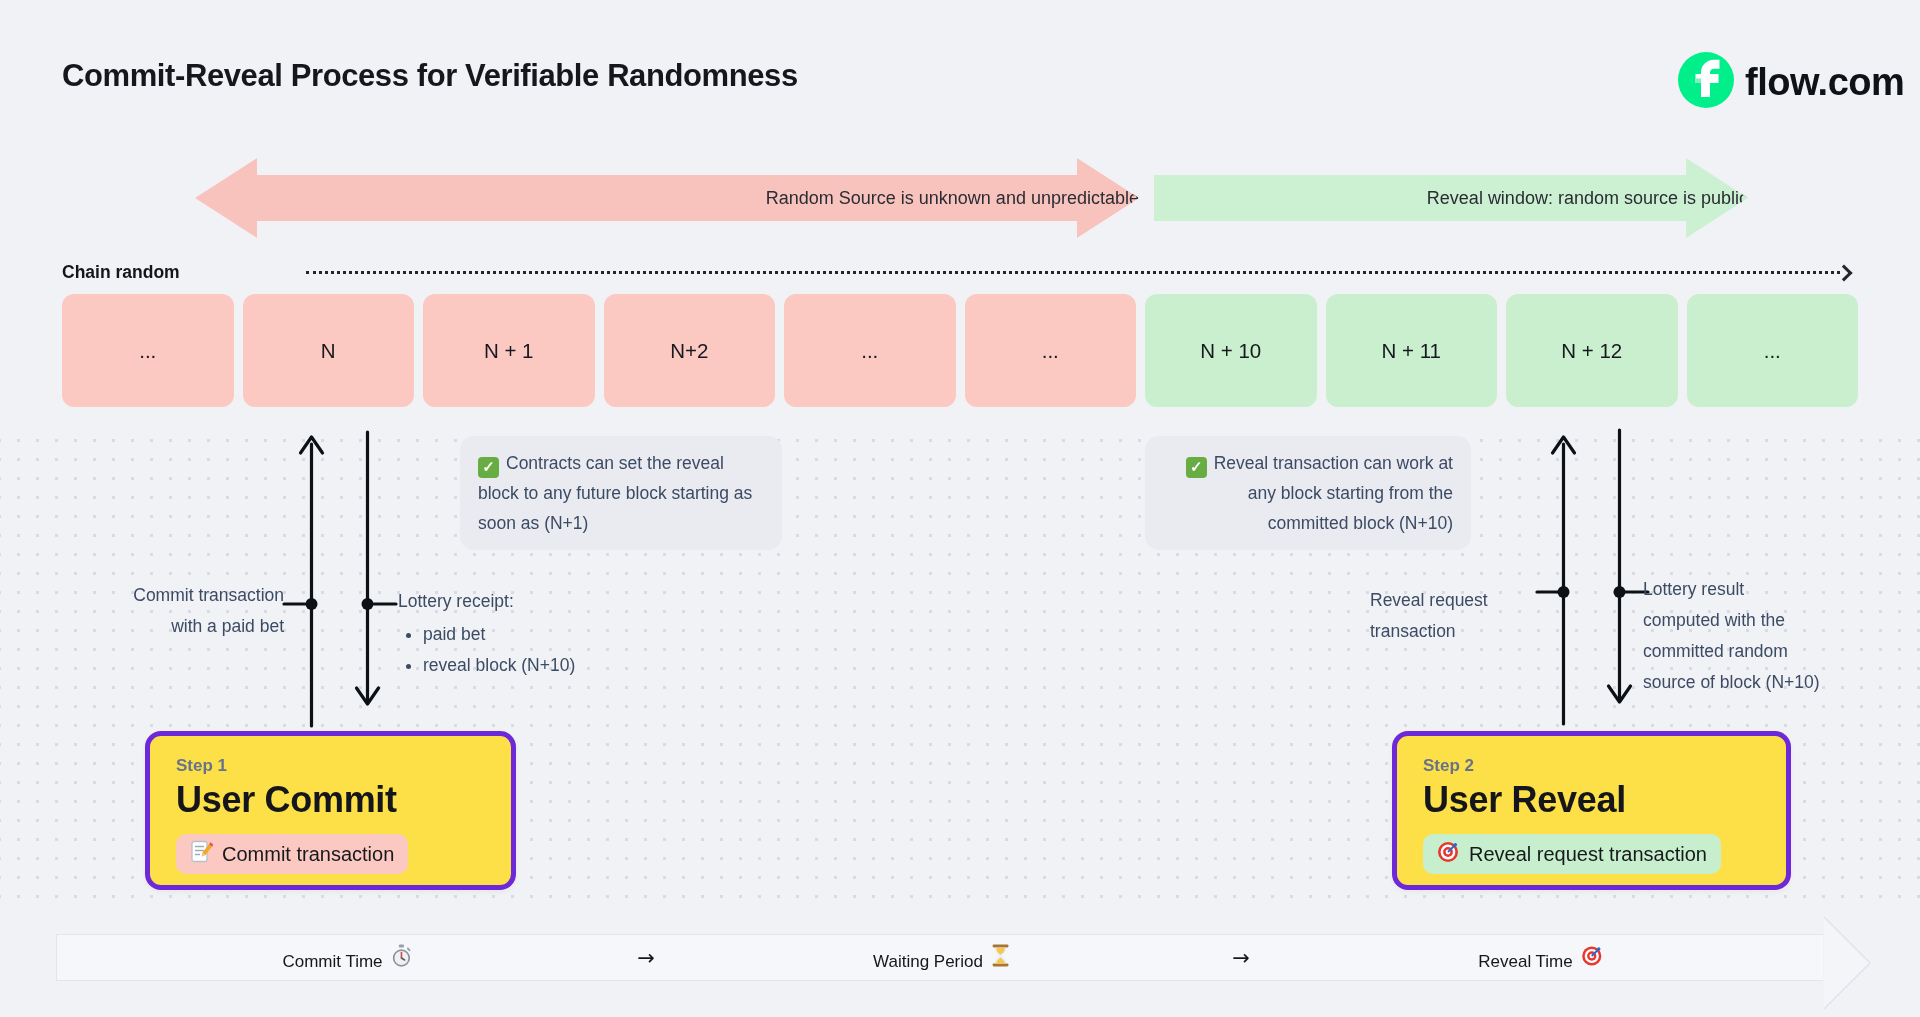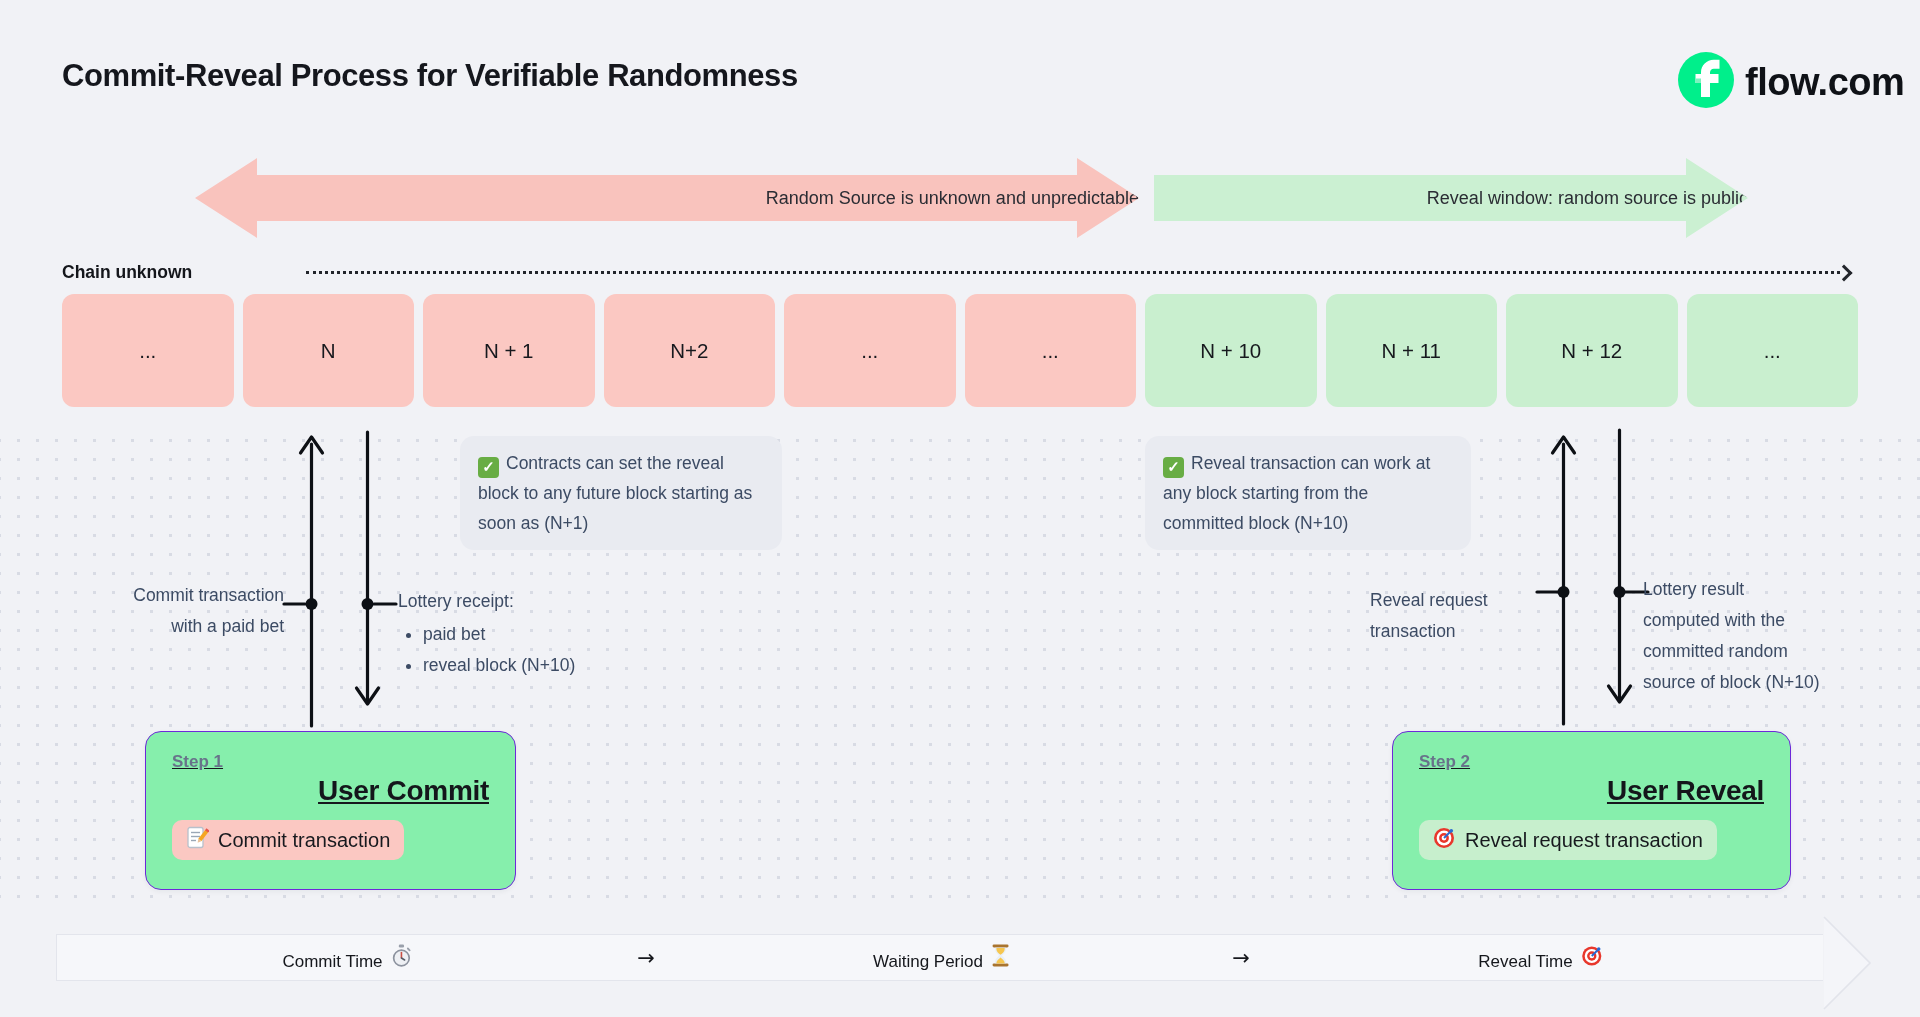--- a/index.html
+++ b/index.html
@@ -31,43 +31,43 @@
     border-top:3.2px solid #22252b; border-right:3.2px solid #22252b; transform:rotate(45deg); }
   .blocks-row { position:absolute; left:62px; top:294px; width:1796px; height:113px; display:flex; gap:9px; }
   .block { flex:1; border-radius:12px; display:flex; align-items:center; justify-content:center; font-size:20.5px; color:#17191e; }
   .block.pink { background:var(--pink,#FBC8C2); }
   .block.green { background:var(--green,#C9EFCF); }
 
   
   .note { position:absolute; top:436px; background:var(--note-bg,#E9EBF1); border-radius:14px;
     padding:12px 18px; font-size:17.5px; line-height:30px; color:var(--slate,#3C4B64); }
   .note-commit { left:460px; width:322px; }
-  .note-reveal { left:1145px; width:326px; }
+  .note-reveal { left:1145px; width:326px;text-align:right; }
   .check-icon { display:inline-flex; width:21px; height:21px; background:#68ad44; border-radius:4px;
     color:#fff; font-size:15px; font-weight:700; align-items:center; justify-content:center;
     margin-right:7px; vertical-align:-3px; }
 
   
   .anno { position:absolute; font-size:17.5px; line-height:31px; color:var(--slate,#3C4B64); }
   .anno-commit { left:60px; width:224px; top:580px; text-align:right; }
   .anno-receipt { left:398px; top:586px; }
   .anno-receipt ul { margin:2px 0 4px 25px; }
   .anno-receipt li { line-height:31px; }
   .anno-reveal { left:1370px; width:167px; top:585px; text-align:left; }
   .anno-result { left:1643px; width:280px; top:574px; }
 
   svg.overlay { position:absolute; left:0; top:0; pointer-events:none; }
 
   
-  .card { position:absolute; top:731px; height:159px; background:#86efac; border:1px solid #6d28d9;
-    border-radius:16px; box-shadow:0 2px 5px rgba(25,30,45,.05); padding:20px 26px;text-decoration:underline; }
+  .card { position:absolute; top:731px; height:159px; background:#fde047; border:5px solid #6d28d9;
+    border-radius:16px; box-shadow:0 2px 5px rgba(25,30,45,.05); padding:20px 26px; }
   .card-step1 { left:145px; width:371px; }
   .card-step2 { left:1392px; width:399px; }
   .step-label { font-size:17px; font-weight:700; color:var(--muted,#68738A); }
-  .step-title { font-size:28px; font-weight:800; letter-spacing:-0.3px; color:#14161b; margin-top:3px;text-align:right; }
+  .step-title { font-size:36px; font-weight:800; letter-spacing:-0.3px; color:#14161b; margin-top:3px; }
   .badge { display:inline-flex; align-items:center; gap:9px; margin-top:13px; border-radius:10px;
     padding:6px 14px; font-size:20px; font-weight:500; color:#17191e; }
   .badge.pink { background:var(--pink,#FBC8C2); }
   .badge.green { background:#c7efcd;border-radius:10px; }
 
   
   .timeline { position:absolute; left:56px; top:934px; width:1767px; height:47px; background:#f6f7fa;
     border:1px solid #e3e5ec; border-right:none; }
   .timeline-item { position:absolute; top:50%; transform:translate(-50%,-50%); display:flex; align-items:flex-end;
     gap:9px; font-size:17px; color:#15171c; white-space:nowrap; }
@@ -94,21 +94,21 @@
     <span class="brand-text">flow.com</span>
   </div>
 
   <div class="band band-red">
     <span>Random Source is unknown and unpredictable</span>
   </div>
   <div class="band band-green">
     <span>Reveal window: random source is public</span>
   </div>
 
-  <div class="chain-label">Chain unknown</div>
+  <div class="chain-label">Chain random</div>
   <div class="chain-dotted"></div>
   <div class="chain-dotted-head"></div>
   <div class="blocks-row">
       <div class="block pink">...</div>
       <div class="block pink">N</div>
       <div class="block pink">N + 1</div>
       <div class="block pink">N+2</div>
       <div class="block pink">...</div>
       <div class="block pink">...</div>
       <div class="block green">N + 10</div>

